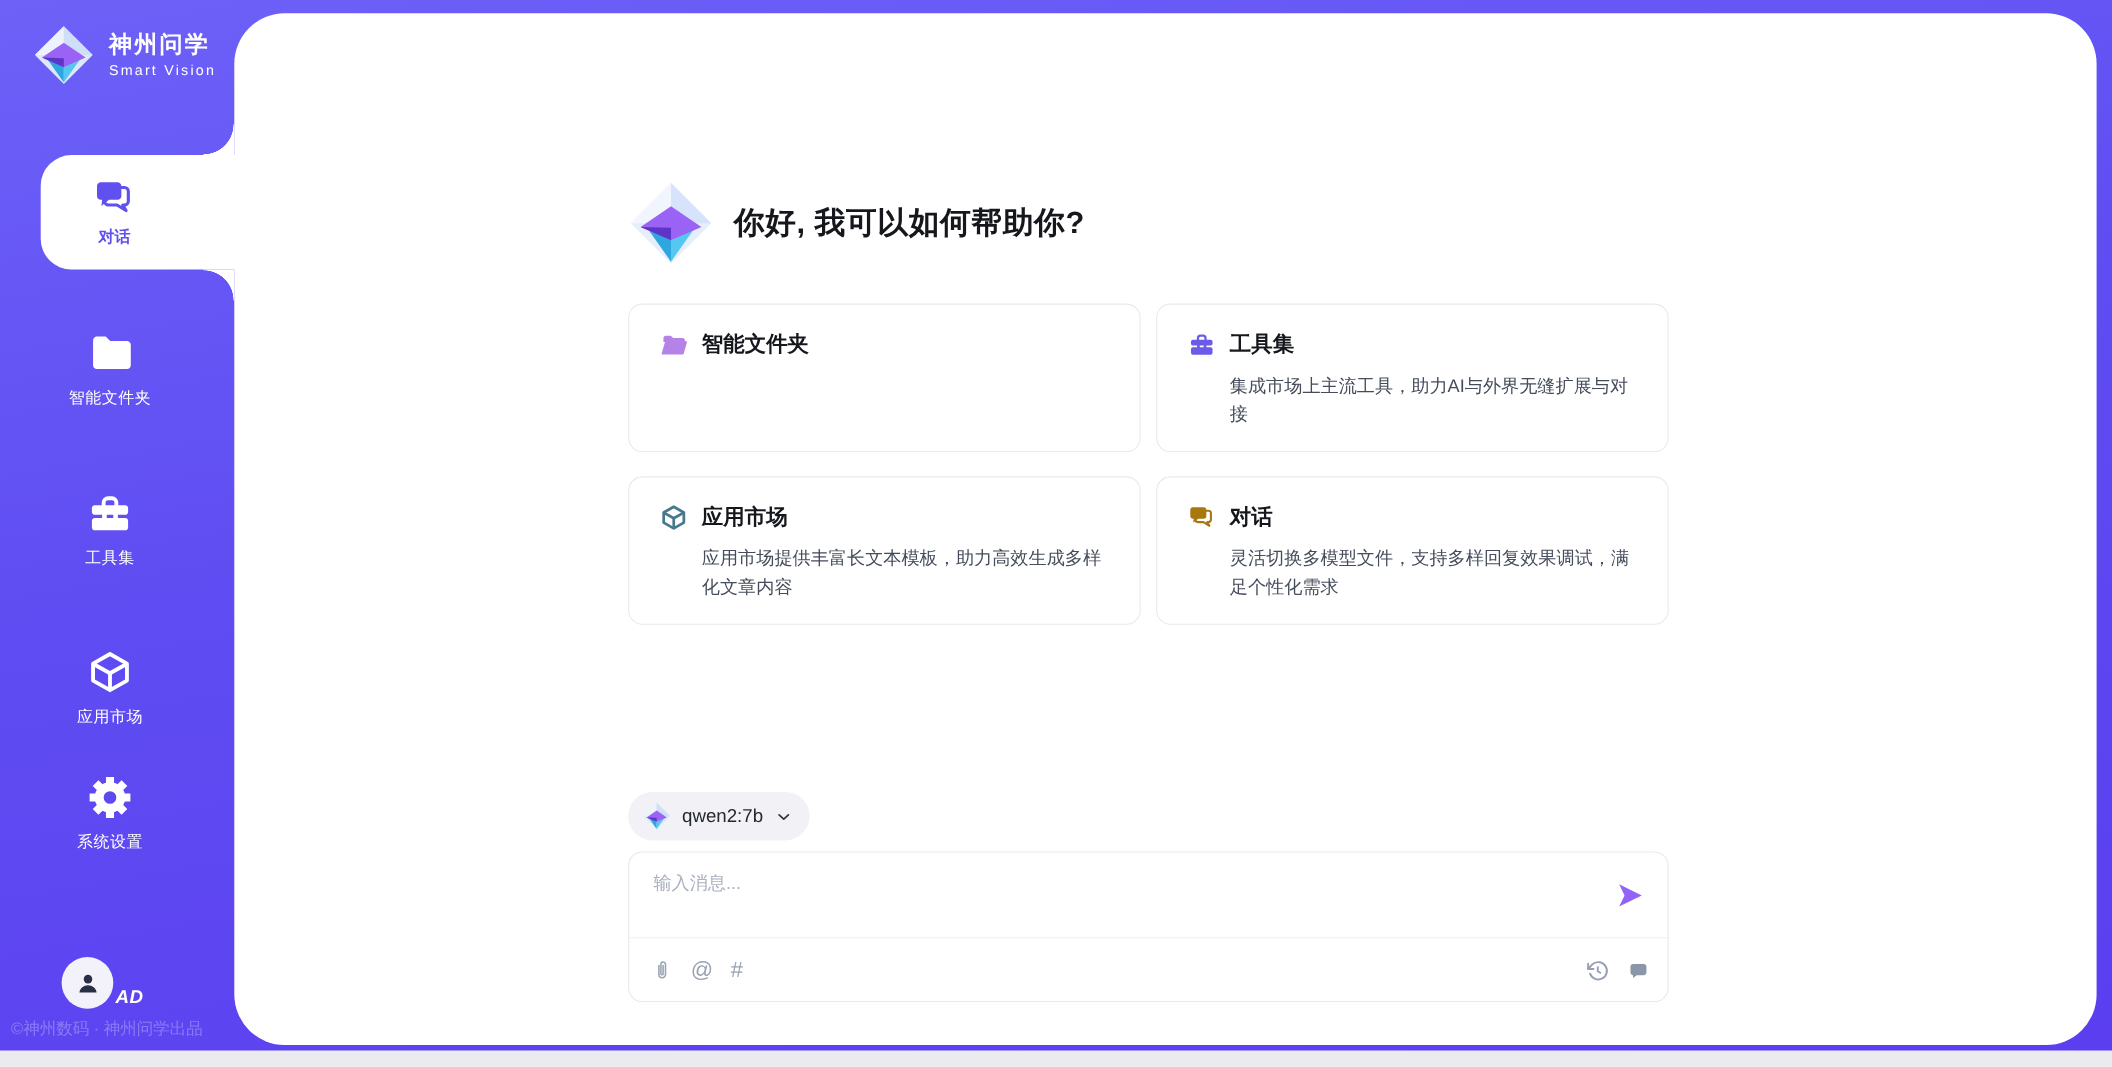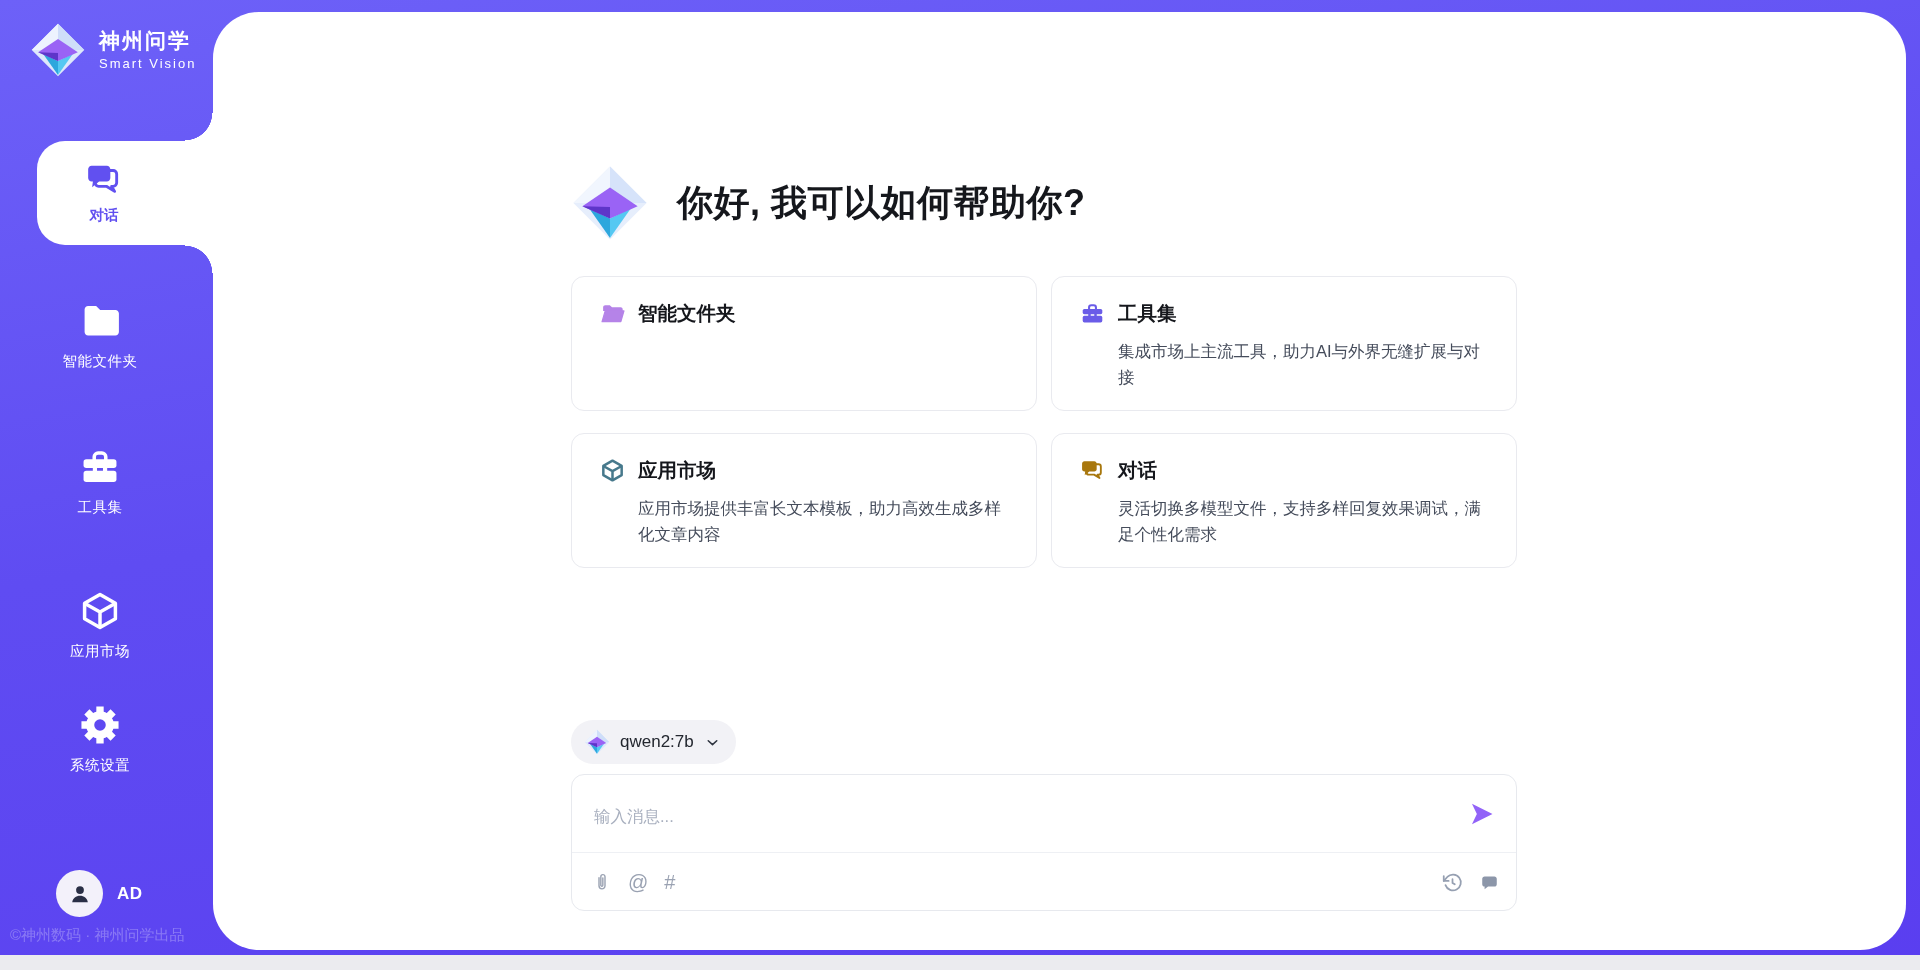--- a/index.html
+++ b/index.html
@@ -30,51 +30,51 @@
   .conn-b { top:245px; background:radial-gradient(28px at 0 100%, rgba(255,255,255,0) 27px, #fff 27.5px); }
 
   .side-item {
     position:absolute; left:0; width:200px; display:flex; flex-direction:column; align-items:center;
     gap:10px; color:#fff; cursor:pointer; z-index:1;
   }
   .side-item svg { width:42px; height:42px; }
   .side-label { font-size:14.5px; font-weight:500; letter-spacing:.5px; }
   .si-1 { top:300px; } .si-2 { top:446px; } .si-3 { top:590px; } .si-4 { top:704px; }
 
-  .user { position:absolute; left:56px; top:870px; display:flex; align-items:center; gap:14px; cursor:pointer; z-index:1; }
+  .user { position:absolute; left:56px; top:870px; display:flex; align-items:flex-end; gap:2px; cursor:pointer; z-index:1;font-style:italic; }
   .avatar { width:47px; height:47px; border-radius:50%; background:#f3f1fa; display:flex; align-items:center; justify-content:center; }
   .avatar svg { width:26px; height:26px; }
   .user-name { color:#fff; font-size:17px; font-weight:600; letter-spacing:.5px; }
   .side-footer { position:absolute; left:10px; top:926px; color:rgba(255,255,255,.28); font-size:15px; white-space:nowrap; z-index:1;text-align:center; }
 
   
   .panel { position:absolute; left:213px; top:12px; right:14px; bottom:20px; background:#fff; border-radius:46px; z-index:1; }
   .content { position:absolute; left:358px; top:0; width:946px; }
 
   .greeting { margin-top:152px; display:flex; align-items:center; gap:18px; }
   .greeting svg { width:78px; height:78px; }
-  .greet-title { margin:10px; font-size:36px; font-weight:800; color:#15171c; letter-spacing:.5px; }
+  .greet-title { margin:0; font-size:28px; font-weight:800; color:#15171c; letter-spacing:.5px; }
 
   .cards { margin-top:34px; display:grid; grid-template-columns:1fr 1fr; gap:22px 14px; }
   .card { background:#fff; border:1px solid #e9eaef; border-radius:13px; padding:24px 28px 20px; cursor:pointer; }
   .card-head { display:flex; align-items:center; gap:13px; }
   .card-head svg { width:25px; height:25px; flex:none; }
   .card-title { margin:0; font-size:19.5px; font-weight:800; color:#15171c; line-height:25px; }
   .card-desc { margin:12px 0 0 38px; font-size:16.5px; line-height:26px; color:#454c5b; }
 
   .model-row { margin-top:152px; }
   .model-pill { display:inline-flex; align-items:center; gap:10px; height:44px; padding:0 15px 0 13px;
     background:#f2f2f6; border-radius:22px; cursor:pointer; }
   .model-pill .pill-logo { width:26px; height:26px; }
   .model-name { font-size:17px; font-weight:500; color:#23272f; }
   .model-pill .chev { width:17px; height:17px; }
 
   .composer { margin-top:10px; position:relative; width:946px; height:137px; background:#fff;
     border:1px solid #e7e9ee; border-radius:13px; }
-  .composer textarea { position:absolute; left:20px; top:29px; width:840px; height:54px; border:none; outline:none;
+  .composer textarea { position:absolute; left:20px; top:15px; width:840px; height:54px; border:none; outline:none;
     resize:none; font-size:16.5px; color:#0f766e; font-family:"Liberation Sans", sans-serif; background:transparent; }
   .composer textarea::placeholder { color:#a9b0bf; }
   .send-btn { position:absolute; right:18px; top:24px; width:32px; height:32px; border:none; background:transparent;
     padding:0; cursor:pointer; }
   .send-btn svg { width:28px; height:28px; }
   .composer-divider { position:absolute; left:0; right:0; top:77px; border-top:1px solid #eef0f4; }
   .composer-tools { position:absolute; left:20px; right:16px; top:78px; height:58px; display:flex; align-items:center; gap:16px; }
   .tool-btn { border:none; background:transparent; padding:0; cursor:pointer; color:#9aa2b2; display:flex; align-items:center; }
   .tool-btn svg { width:20px; height:20px; }
   .glyph { font-size:20px; line-height:20px; color:#9aa2b2; font-weight:400; }

